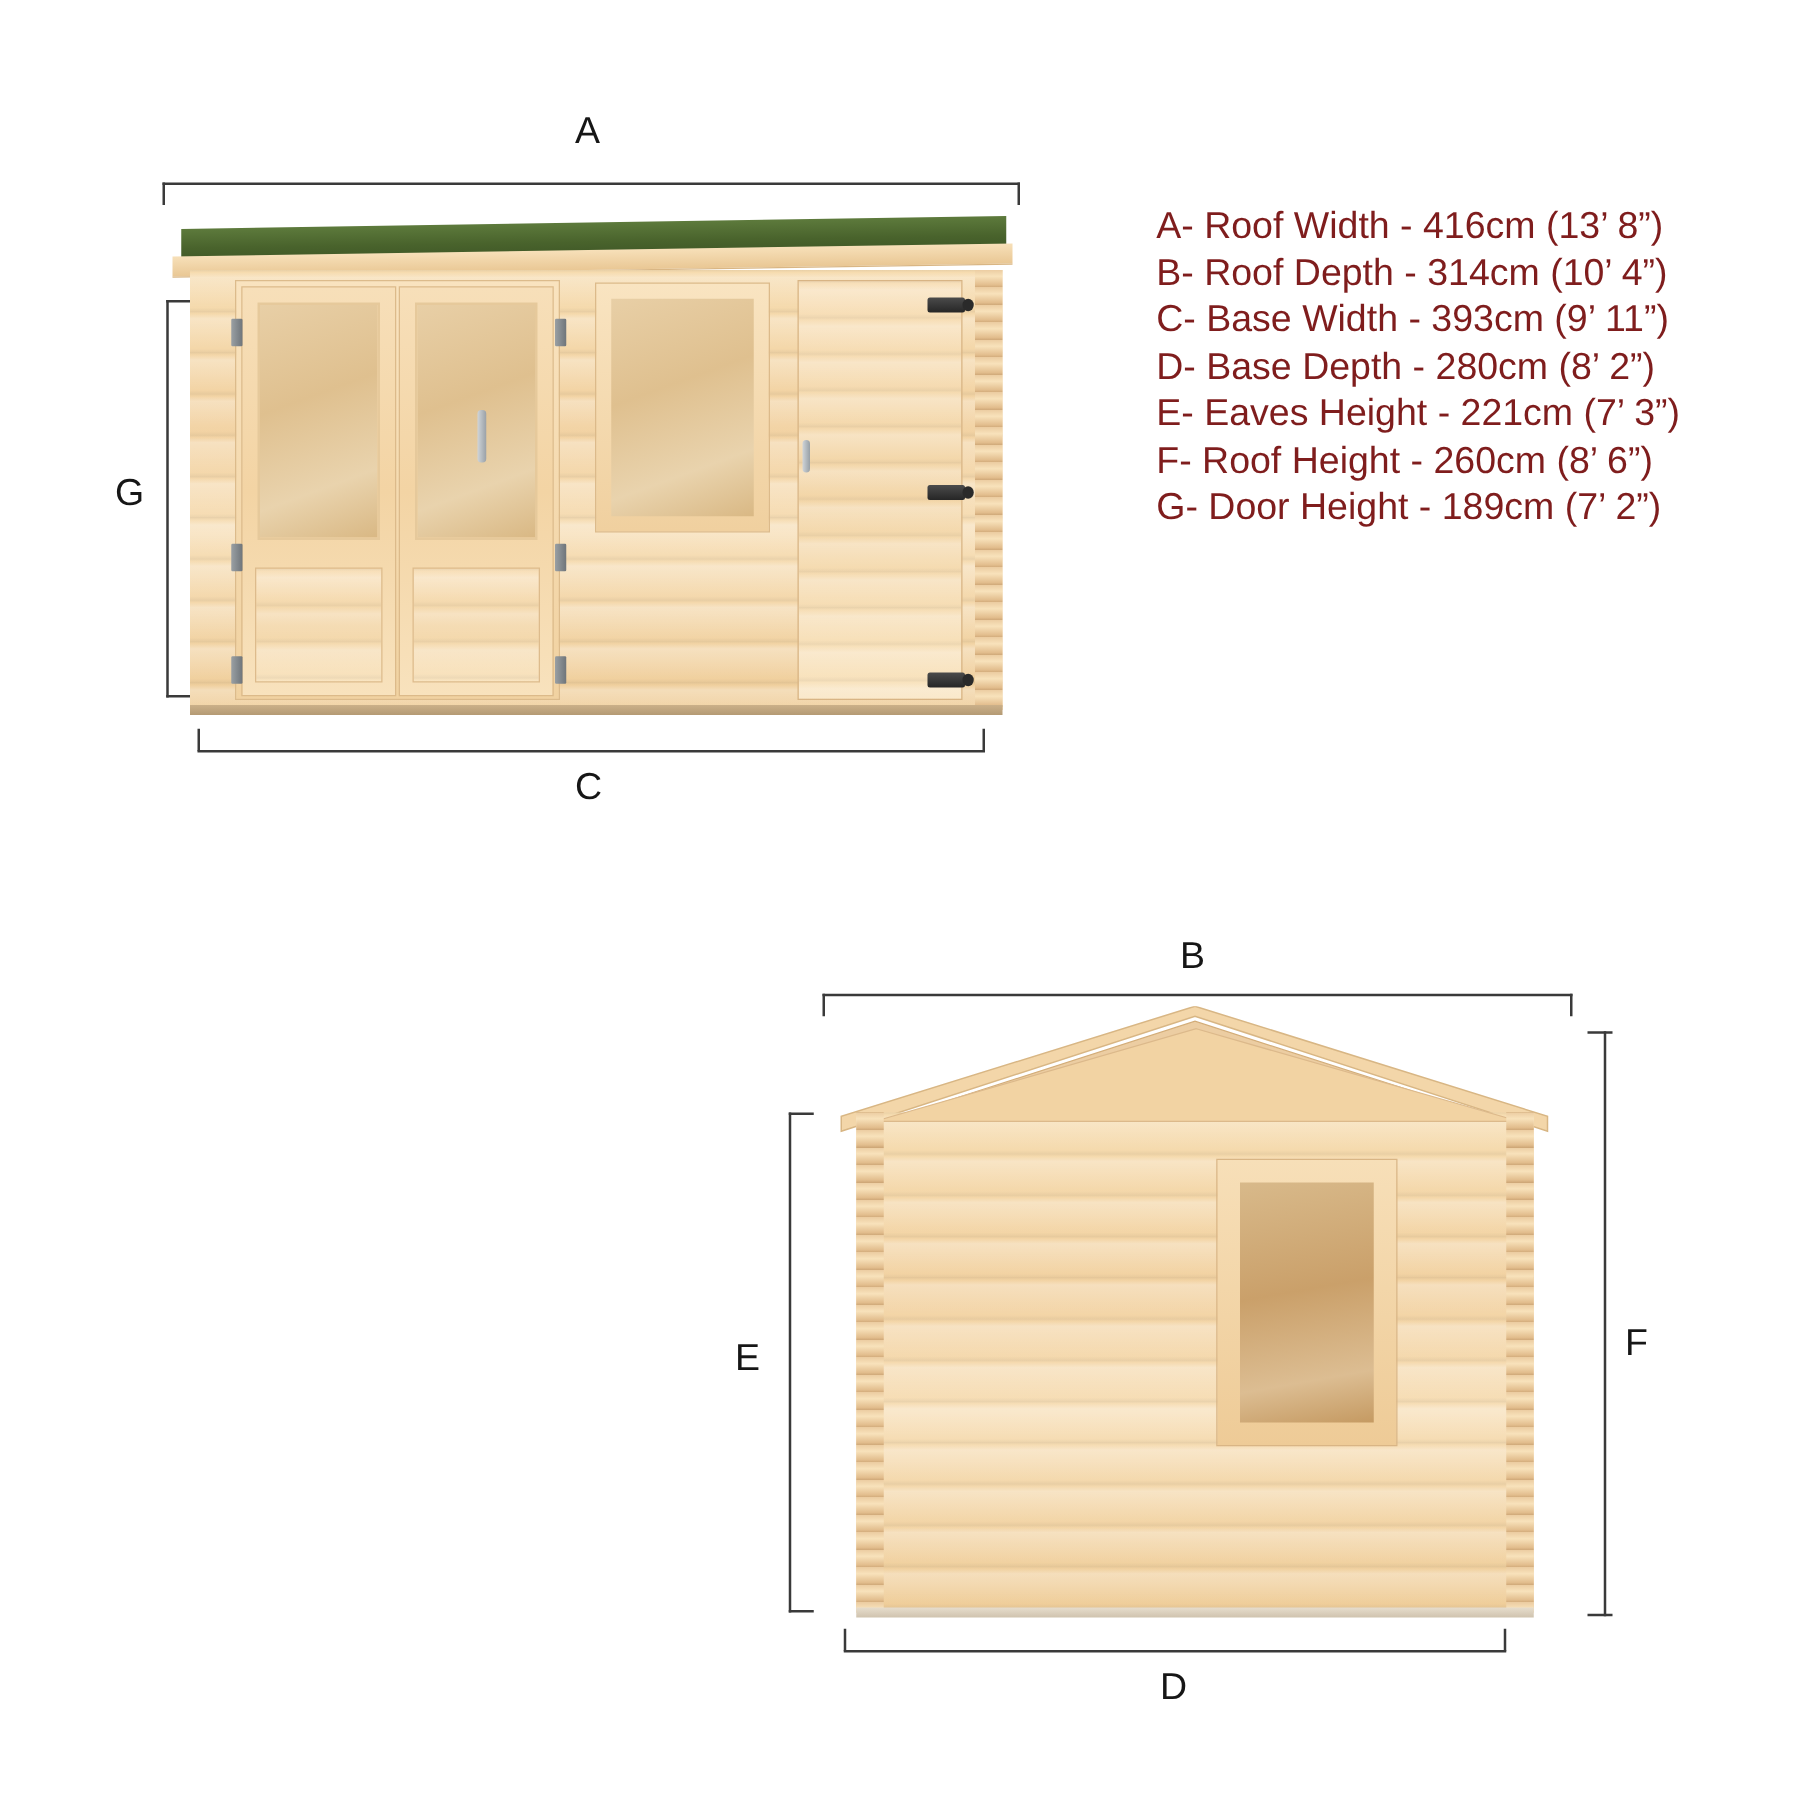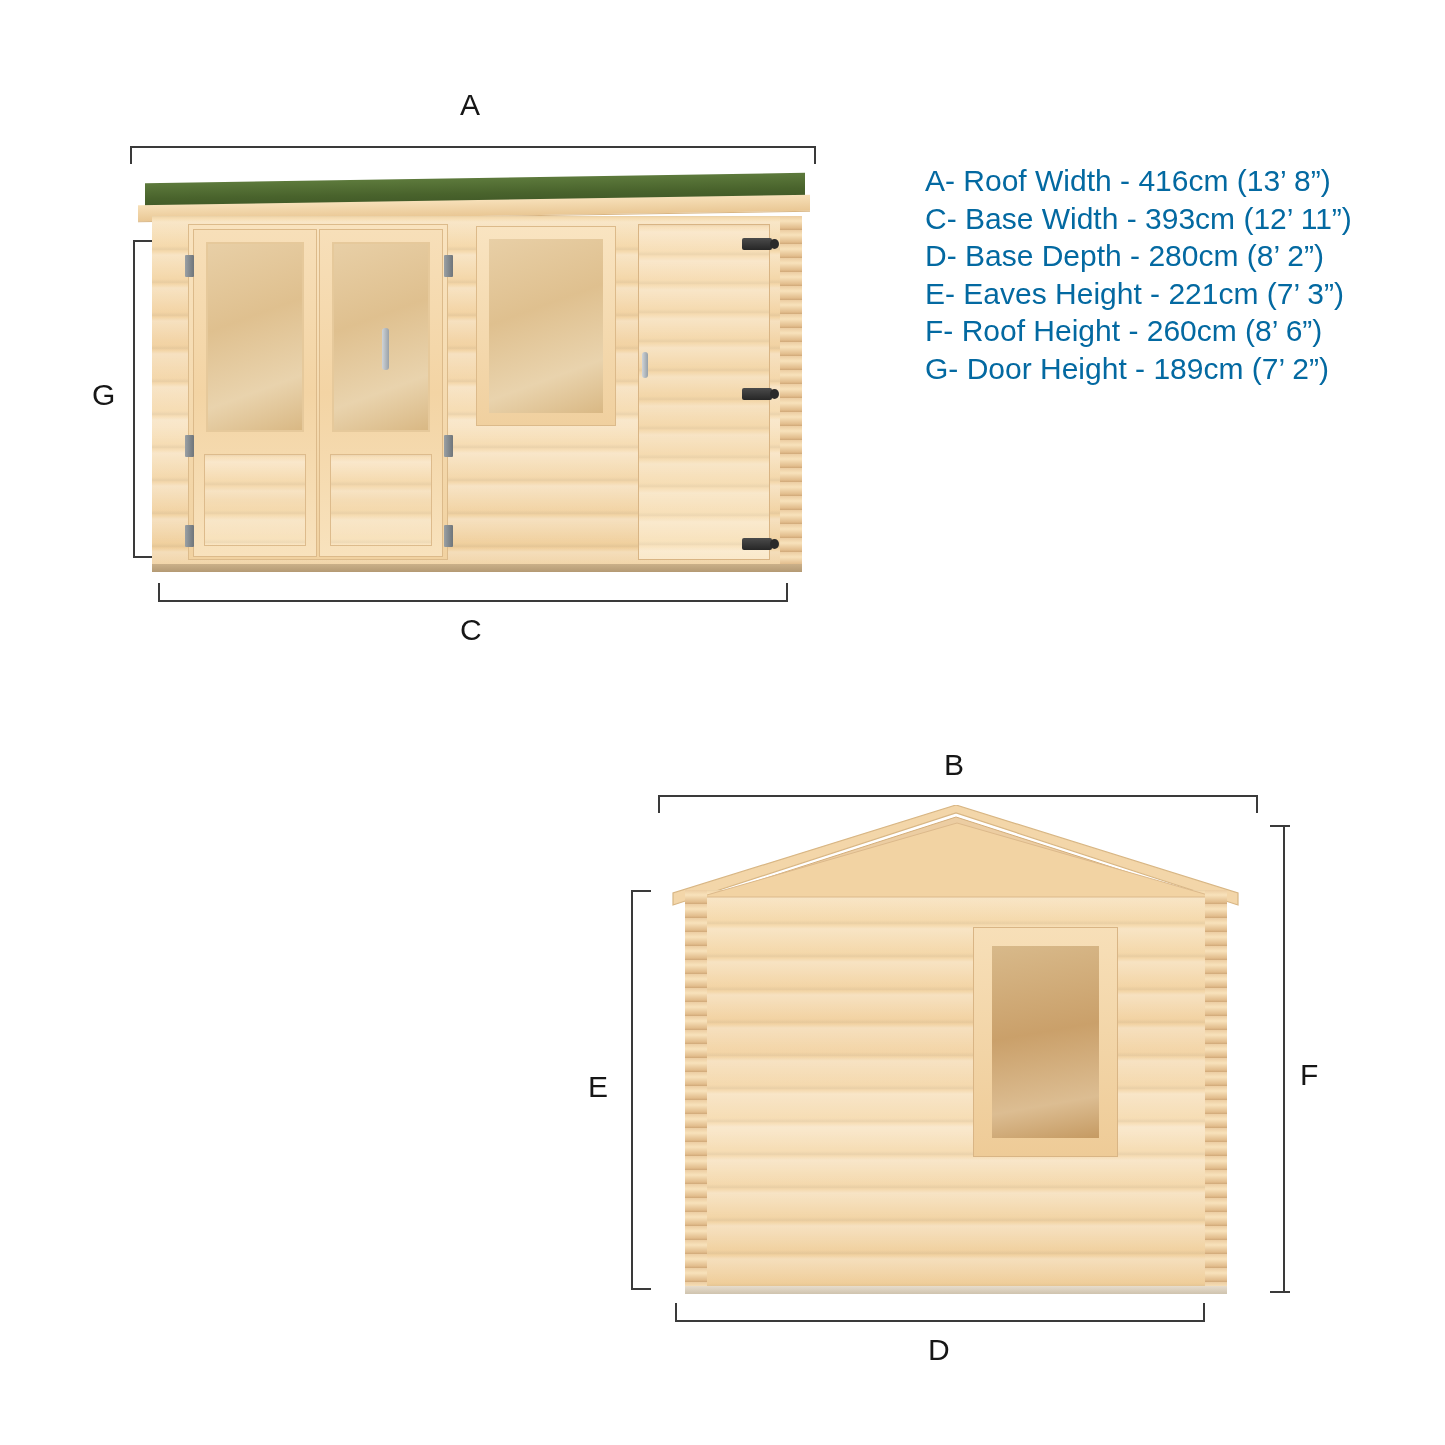--- a/index.html
+++ b/index.html
@@ -31,21 +31,21 @@
   
   #legend {
     position: absolute;
     left: 925px;
     top: 162px;
     width: 500px;
   }
   #legend .legend-row {
     font-size: 30px;
     line-height: 37.5px;
-    color: #0369a1;
+    color: #7f1d1d;
     white-space: nowrap;
   }
 
   
   .wood-wall {
     background:
       repeating-linear-gradient(
         to bottom,
         rgba(0,0,0,0.055) 0px,
         rgba(0,0,0,0.0) 2px,
@@ -309,21 +309,22 @@
   <div id="fe-side-handle"></div>
   <div class="hinge-dark" style="left:612px; top:98px;"></div>
   <div class="hinge-dark" style="left:612px; top:248px;"></div>
   <div class="hinge-dark" style="left:612px; top:398px;"></div>
 
   <div class="fe" id="fe-base-shadow"></div>
 </div>
 
 <div id="legend">
   <div class="legend-row">A- Roof Width - 416cm (13’ 8”)</div>
-  <div class="legend-row">C- Base Width - 393cm (12’ 11”)</div>
+  <div class="legend-row">B- Roof Depth - 314cm (10’ 4”)</div>
+  <div class="legend-row">C- Base Width - 393cm (9’ 11”)</div>
   <div class="legend-row">D- Base Depth - 280cm (8’ 2”)</div>
   <div class="legend-row">E- Eaves Height - 221cm (7’ 3”)</div>
   <div class="legend-row">F- Roof Height - 260cm (8’ 6”)</div>
   <div class="legend-row">G- Door Height - 189cm (7’ 2”)</div>
 </div>
 
 <div class="dim-line h-line" id="dim-b-line"></div>
 <div class="dim-line v-line" id="dim-b-tick-l"></div>
 <div class="dim-line v-line" id="dim-b-tick-r"></div>
 <div class="dim-label" id="dim-b-label">B</div>

